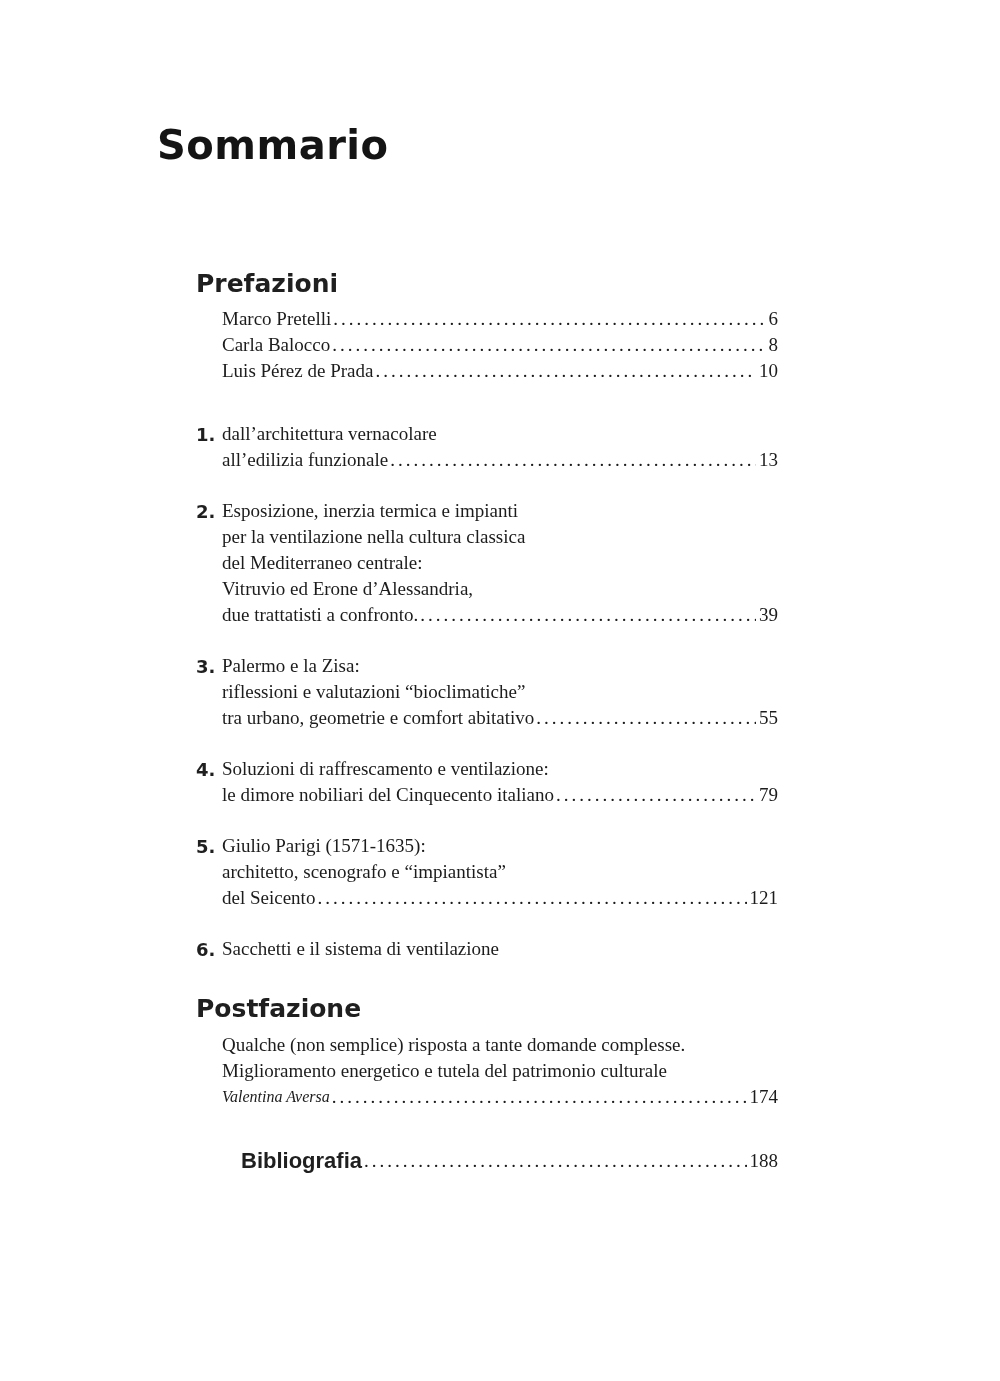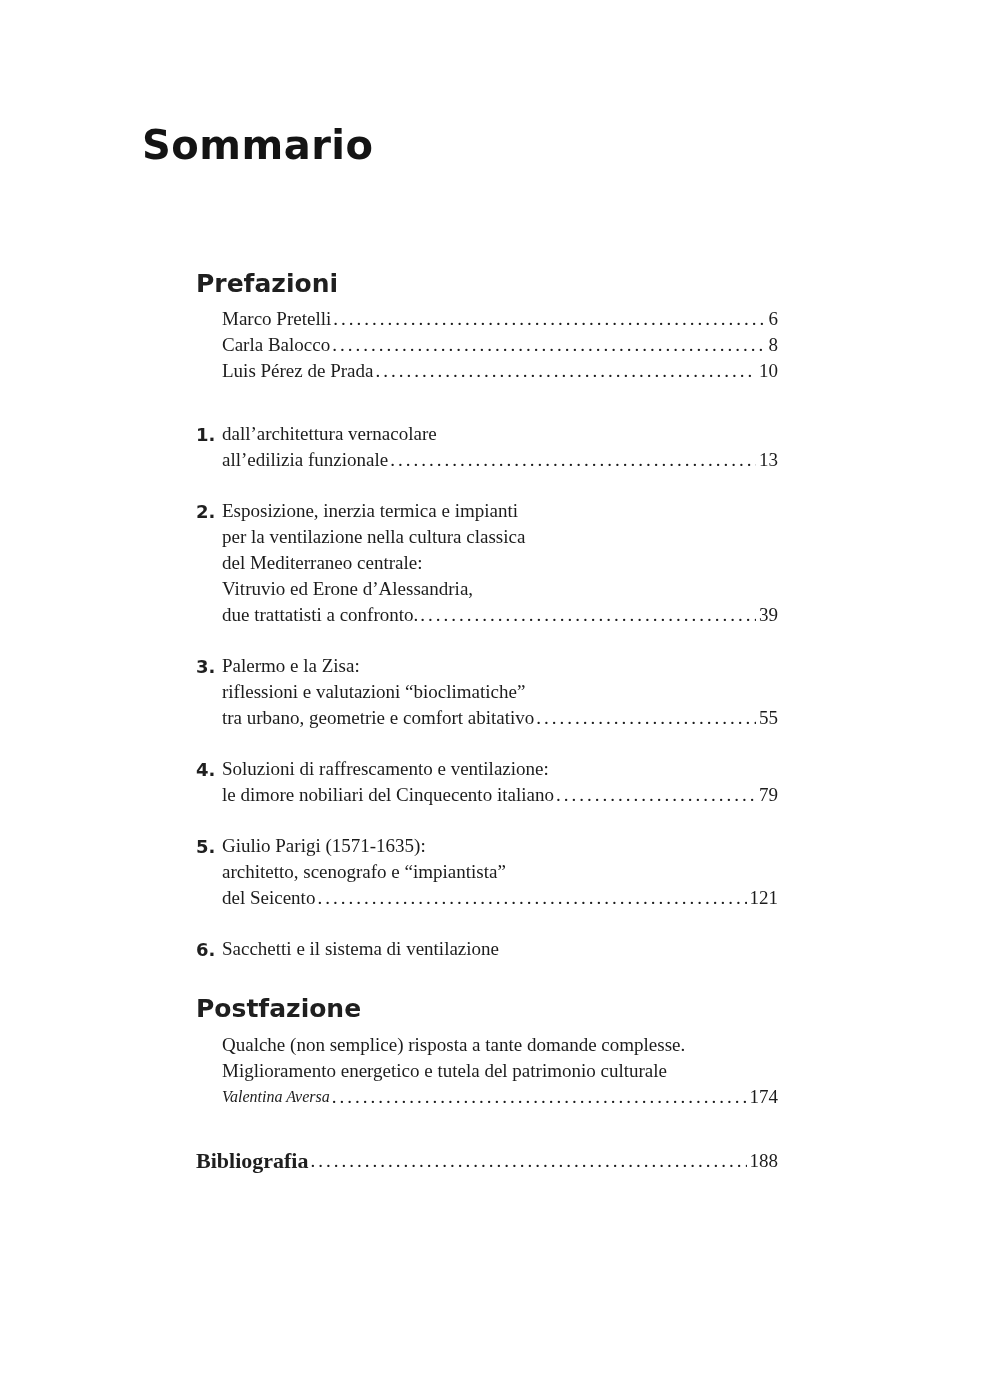--- a/index.html
+++ b/index.html
@@ -9,21 +9,21 @@
     height: 1381px;
     position: relative;
     font-family: "Liberation Serif", serif;
     color: #1c1c1c;
     overflow: hidden;
   }
   .page { position: absolute; inset: 0; background: #ffffff; }
 
   .title {
     position: absolute;
-    left: 142px;
+    left: 157px;
     top: 122px;
     font-family: "DejaVu Sans", "Liberation Sans", sans-serif;
     font-weight: 800;
     font-size: 40px;
     letter-spacing: 0.5px;
     color: #141414;
   }
 
   .content {
     position: absolute;
@@ -80,24 +80,25 @@
 
   .postfazione { margin-top: 33px; }
   .postfazione .heading { margin-bottom: 9px; margin-top: 8px; }
   .author {
     font-style: italic;
     font-size: 16px;
   }
 
   .bibliografia { margin-top: 38px; }
   .bibliografia .bib-heading {
-    font-family: Liberation Serif, serif;
+    font-family: Liberation Sans, sans-serif;
     font-weight: bold;
     font-size: 22px;
     color: #1f1f1f;
+    margin-left: 45px;
   }
   em { font-style: italic; }
 </style>
 </head>
 <body>
 
 <div class="page">
 
   <h1 class="title">Sommario</h1>
 

